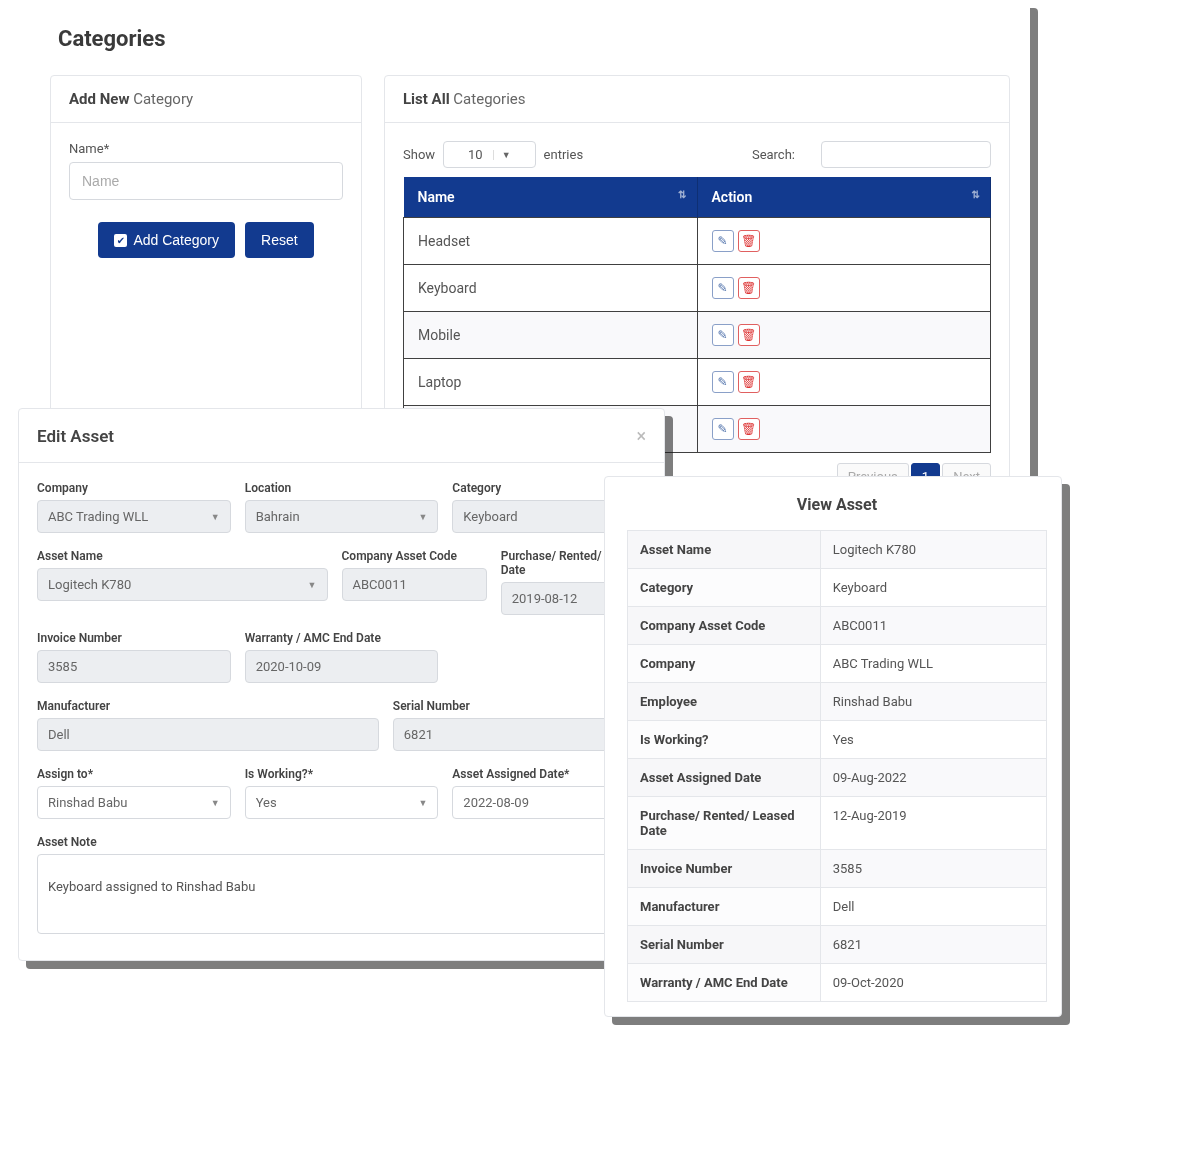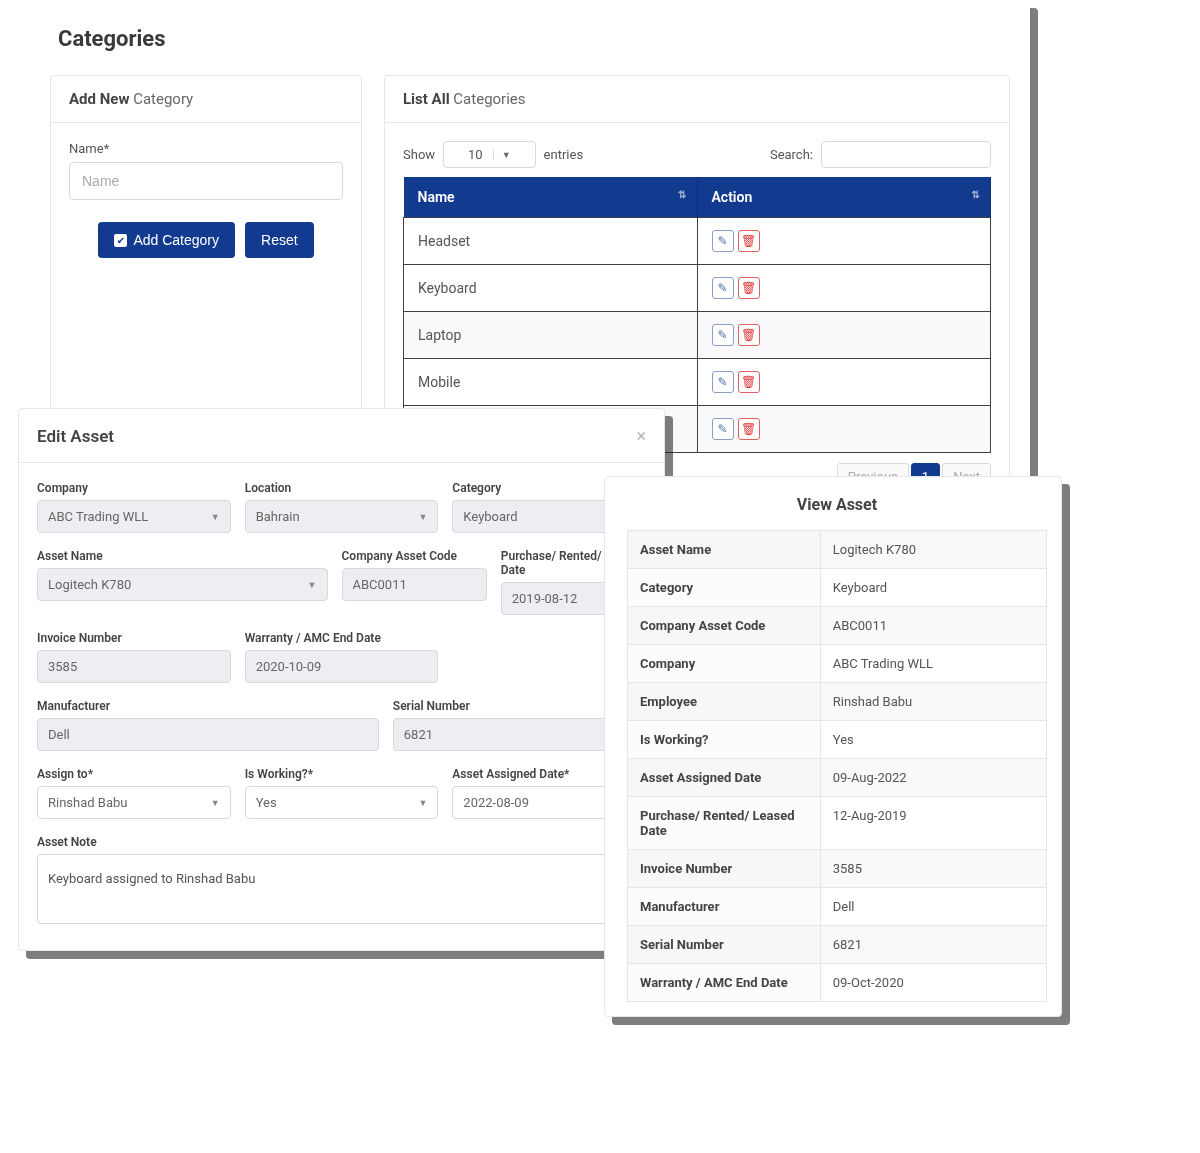--- a/index.html
+++ b/index.html
@@ -105,21 +105,21 @@
     border: 1px solid #d6d9de;
     border-radius: 4px;
     padding: 5px 24px;
     font-size: 13px;
     display: inline-flex;
     align-items: center;
     gap: 10px;
     background: #fff;
   }
   .select-like .caret { font-size: 9px; color: #666; border-left:1px solid #ddd; padding-left:8px; }
-  .search-wrap { display: flex; align-items: center; gap: 8px; }
+  .search-wrap { display: flex; align-items: center; gap: 26px; }
   .search-box {
     border: 1px solid #d6d9de;
     border-radius: 4px;
     padding: 5px 8px;
     width: 170px;
     font-size: 13px;
   }
 
   table.cat-table { width: 100%; border-collapse: collapse; }
   .cat-table thead th {
@@ -229,21 +229,21 @@
     display: flex;
     justify-content: space-between;
     align-items: center;
   }
   .dd-field { background: #fff; }
   .dd-field.ro { background: #eceef1; }
   .caret2 { font-size: 9px; color: #888; }
   .note-area {
     width: 100%;
     min-height: 70px;
-    padding: 16px 10px;
+    padding: 24px 10px;
     border: 1px solid #d6d9de;
     border-radius: 4px;
     font-size: 13px;
     color: #555;
     font-family: inherit;
     resize: none;
   }
 
   
   .view-modal {
@@ -350,30 +350,30 @@
               <tr>
                 <td>Keyboard</td>
                 <td>
                   <div class="icon-cell">
                     <span class="icon-btn icon-edit">✎</span>
                     <span class="icon-btn icon-trash">🗑</span>
                   </div>
                 </td>
               </tr>
               <tr>
-                <td>Laptop</td>
+                <td>Mobile</td>
                 <td>
                   <div class="icon-cell">
                     <span class="icon-btn icon-edit">✎</span>
                     <span class="icon-btn icon-trash">🗑</span>
                   </div>
                 </td>
               </tr>
               <tr>
-                <td>Mobile</td>
+                <td>Laptop</td>
                 <td>
                   <div class="icon-cell">
                     <span class="icon-btn icon-edit">✎</span>
                     <span class="icon-btn icon-trash">🗑</span>
                   </div>
                 </td>
               </tr>
               <tr>
                 <td>&nbsp;</td>
                 <td>

